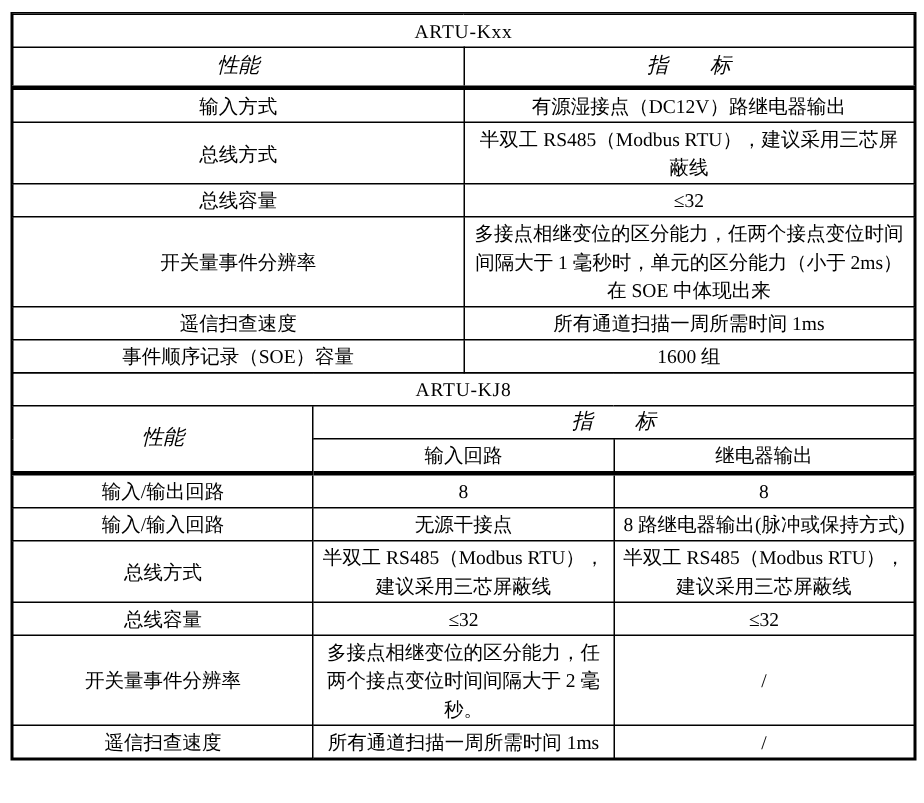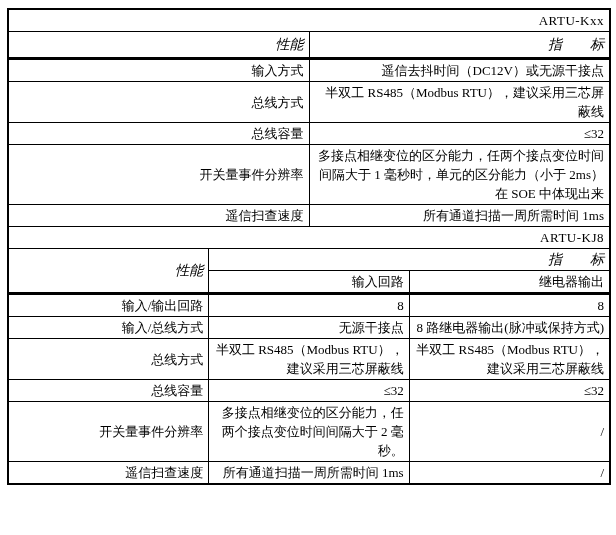--- a/index.html
+++ b/index.html
@@ -28,21 +28,21 @@
   table {
     border-collapse: collapse;
     table-layout: fixed;
     width: 100%;
     font-size: 13px;
     line-height: 19px;
   }
   table.kj8 { margin-top: -1px; }
   td, th {
     border: 1px solid #000000;
-    text-align: right;
+    text-align: center;
     vertical-align: middle;
     padding: 1px 5px;
     font-weight: normal;
     overflow: hidden;
   }
   tr.thick > td, tr.thick > th { border-bottom: 3px solid #000000; }
   td.thickb { border-bottom: 3px solid #000000; }
   .title-cell { font-size: 13px; letter-spacing: 0.5px; }
   .hdr { font-size: 14px; font-style: italic; }
   .label-col-1 { width: 176px; }
@@ -66,37 +66,41 @@
       <tbody>
           <tr class="r18">
         <td colspan="2" class="title-cell">ARTU-Kxx</td>
       </tr>
       <tr class="r28 thick">
         <td class="label-col-1 hdr">性能</td>
         <td class="hdr">指　　标</td>
       </tr>
       <tr class="r23">
         <td>输入方式</td>
-        <td>遥信去抖时间（DC12V）或无源干接点</td>
+        <td>有源湿接点（DC12V）路继电器输出</td>
       </tr>
       <tr class="r21">
         <td>总线方式</td>
         <td>半双工 RS485（Modbus RTU），建议采用三芯屏蔽线</td>
       </tr>
       <tr class="r18">
         <td>总线容量</td>
         <td>≤32</td>
       </tr>
       <tr class="r42">
         <td>开关量事件分辨率</td>
         <td>多接点相继变位的区分能力，任两个接点变位时间间隔大于 1 毫秒时，单元的区分能力（小于 2ms）在 SOE 中体现出来</td>
       </tr>
       <tr class="r23">
         <td>遥信扫查速度</td>
         <td>所有通道扫描一周所需时间 1ms</td>
+      </tr>
+      <tr class="r20">
+        <td>事件顺序记录（SOE）容量</td>
+        <td>1600 组</td>
       </tr>
     </tbody>
       </table>
 
     <table class="kj8">
       <tbody>
           <tr class="r23">
         <td colspan="3" class="title-cell">ARTU-KJ8</td>
       </tr>
       <tr class="r22">
@@ -106,21 +110,21 @@
       <tr class="r23 thick">
         <td class="in-col">输入回路</td>
         <td>继电器输出</td>
       </tr>
       <tr class="r22">
         <td>输入/输出回路</td>
         <td>8</td>
         <td>8</td>
       </tr>
       <tr class="r23">
-        <td>输入/总线方式</td>
+        <td>输入/输入回路</td>
         <td>无源干接点</td>
         <td>8 路继电器输出(脉冲或保持方式)</td>
       </tr>
       <tr class="r42">
         <td>总线方式</td>
         <td>半双工 RS485（Modbus RTU），建议采用三芯屏蔽线</td>
         <td>半双工 RS485（Modbus RTU），建议采用三芯屏蔽线</td>
       </tr>
       <tr class="r23">
         <td>总线容量</td>

